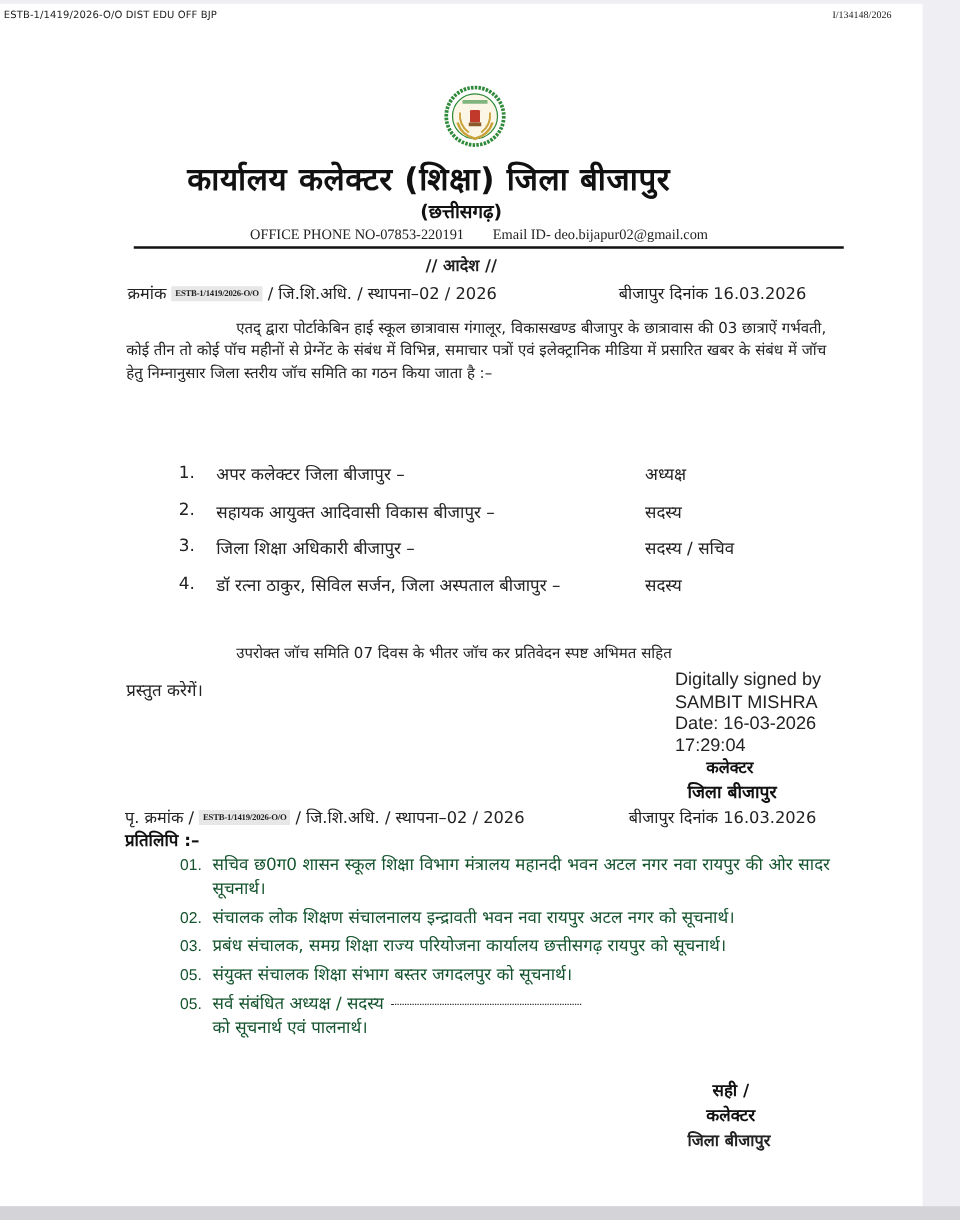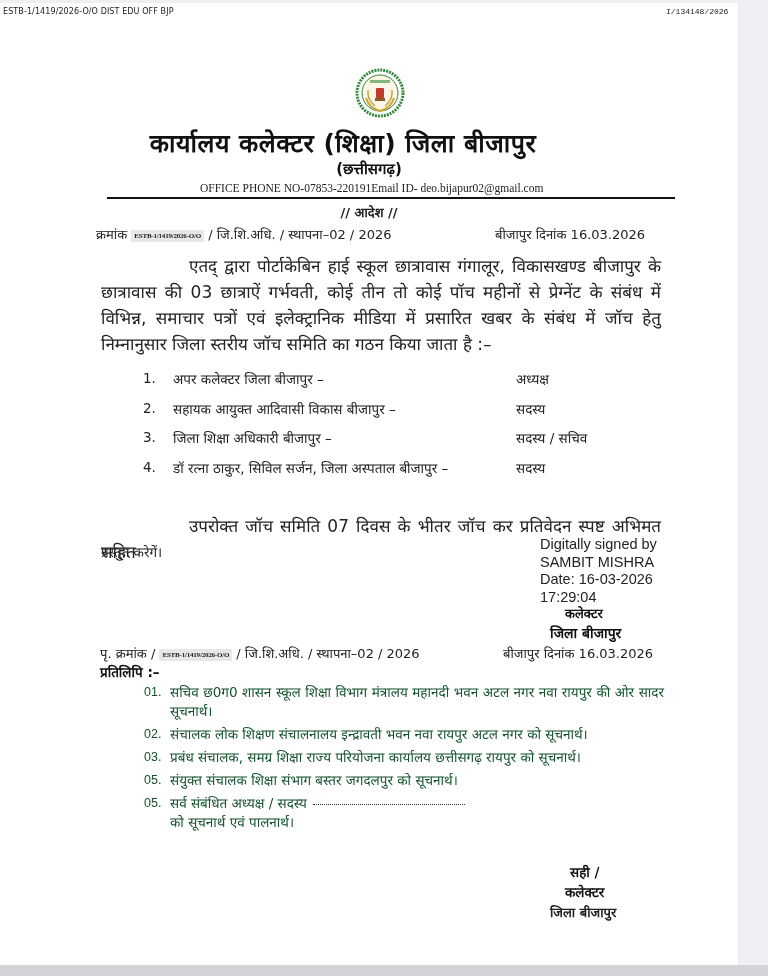--- a/index.html
+++ b/index.html
@@ -13,41 +13,41 @@
   .page {
     position: absolute; left: 0; top: 3px; width: 738px; height: 962px;
     background: #ffffff;
   }
   .bottom-strip {
     position: absolute; left: 0; top: 965px; width: 768px; height: 11px;
     background: #d4d4d8;
   }
   .abs { position: absolute; white-space: nowrap; }
   .header-left { left: 3px; top: 4px; font-size: 8px; letter-spacing: 0.1px; color: #222; font-family: "DejaVu Sans", sans-serif; }
-  .header-right { left: 666px; top: 4px; font-size: 8px; color: #222; font-family: Liberation Mono, monospace; }
+  .header-right { left: 666px; top: 4px; font-size: 8px; color: #222; font-family: Liberation Serif, serif; }
 
   .emblem { left: 355px; top: 65px; width: 50px; height: 50px; }
 
   .office-title { left: 0; width: 686px; top: 122px; text-align: center; font-size: 25px; font-weight: bold; letter-spacing: 0.5px; color: #111; }
   .state { left: 0; width: 738px; top: 155px; text-align: center; font-size: 15px; font-weight: bold; color: #111; }
   .contact { left: 200px; top: 179px; font-family: "Liberation Serif", serif; font-size: 11.5px; color: #222; }
-  .contact .email { }
+  .contact .email { margin-left: 23px; }
   .rule { left: 107px; top: 194px; width: 568px; height: 2px; background: #111; }
 
   .order-title { left: 0; width: 738px; top: 200px; text-align: center; font-size: 13px; font-weight: bold; color: #222; }
 
   .ref-line { top: 222px; font-size: 13px; color: #222; }
   .ref-code {
     display: inline-block; background: #e7e7e7; font-family: "Liberation Serif", serif; font-size: 7px; font-weight: bold;
     padding: 2px 3px; vertical-align: middle; letter-spacing: -0.2px;
   }
-  .ref-left { left: 96px; }
+  .ref-left { left: 102px; }
   .ref-right { left: 495px; }
 
-  .para { left: 101px; width: 560px; font-size: 17px; line-height: 26px; text-align: justify; color: #222; white-space: normal; }
+  .para { left: 101px; width: 560px; font-size: 12px; line-height: 18px; text-align: justify; color: #222; white-space: normal; }
   .para1 { top: 250px; text-indent: 88px; }
 
   .members { left: 143px; top: 367px; width: 470px; }
   .member-row { position: relative; height: 29.5px; font-size: 13.5px; color: #222; }
   .member-row .num { position: absolute; left: 0; }
   .member-row .name { position: absolute; left: 30px; }
   .member-row .role { position: absolute; left: 373px; }
 
   .para2 { top: 510px; text-indent: 88px; }
   .para2b { left: 101px; top: 540px; font-size: 13.5px; color: #222; }

